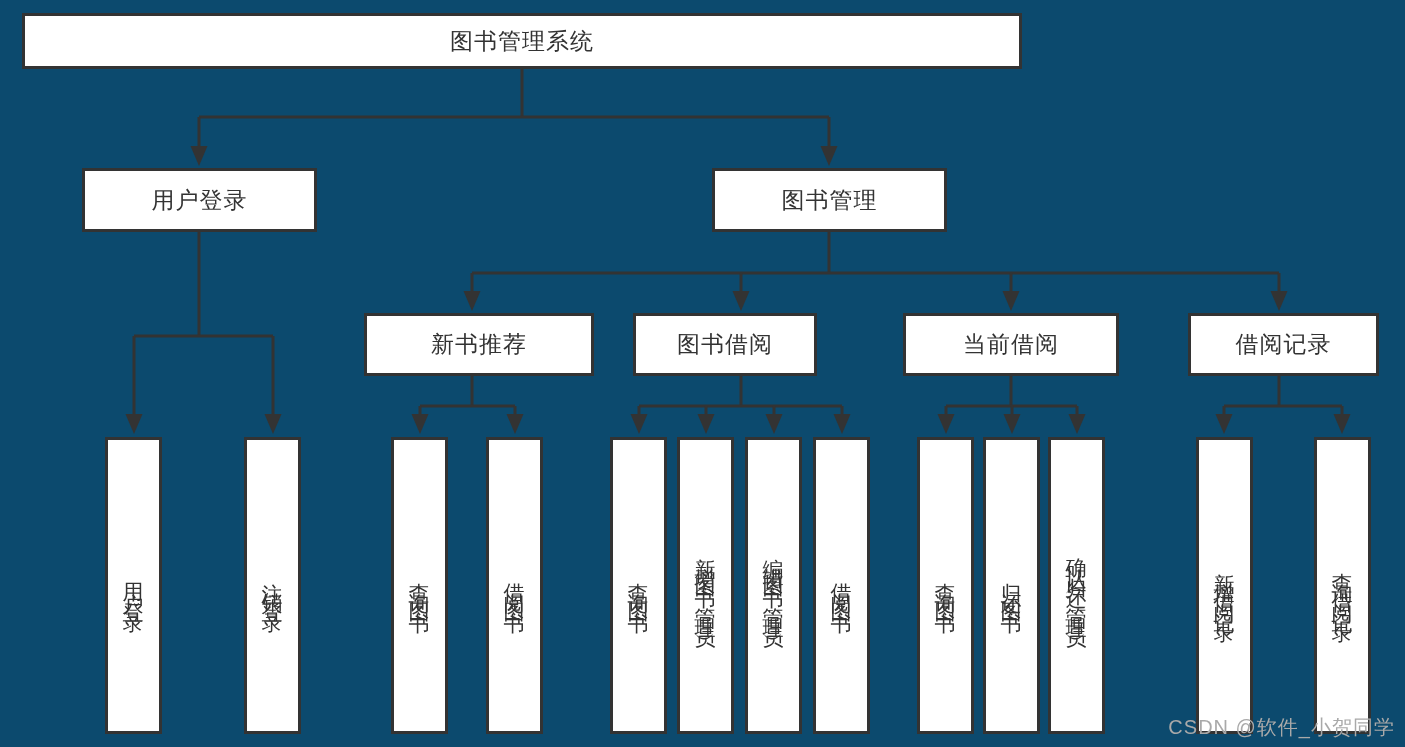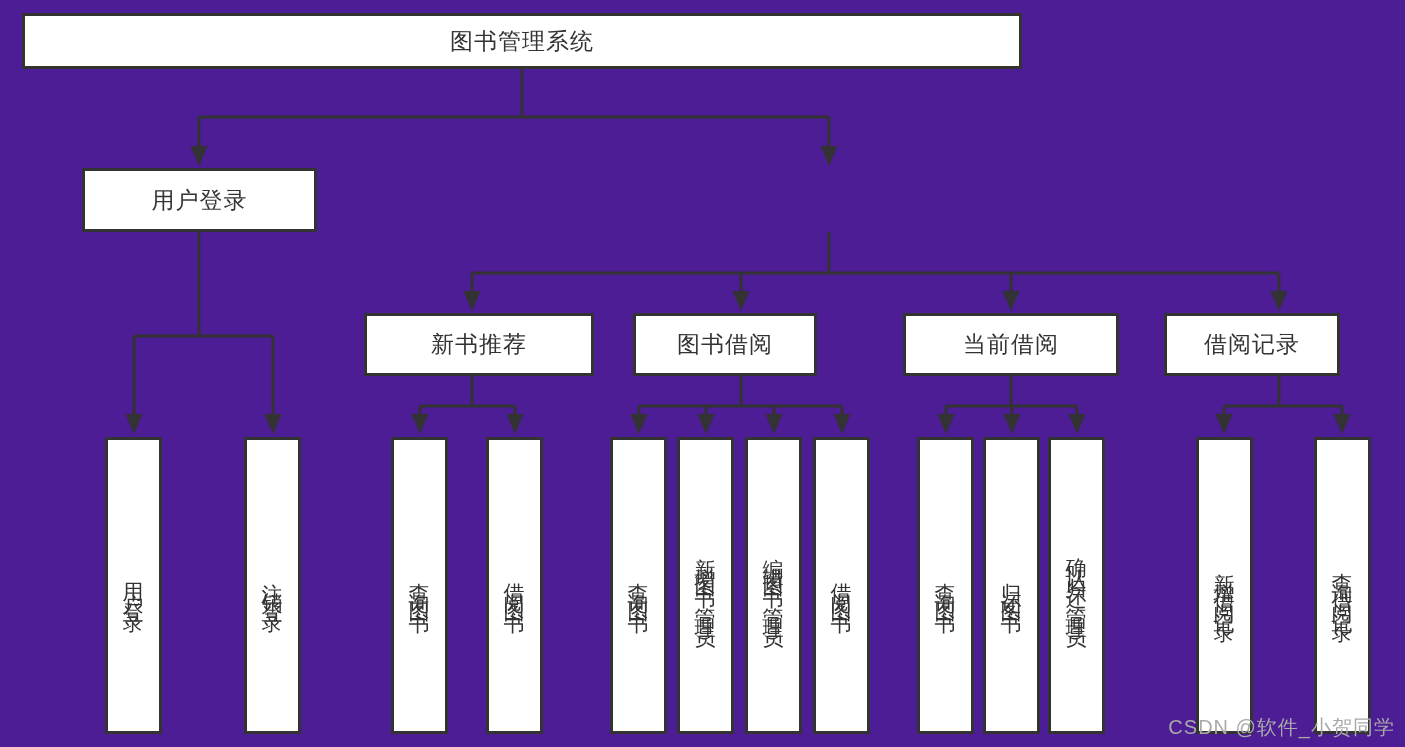--- a/index.html
+++ b/index.html
@@ -1,17 +1,17 @@
 <!DOCTYPE html>
 <html><head>
 <meta charset="utf-8">
 <style>
   html,body{margin:0;padding:0;background:#ffffff;}
   .stage{
-    position:relative;width:1405px;height:747px;background:#4c1d95;overflow:hidden;
+    position:relative;width:1405px;height:747px;background:#0c4a6e;overflow:hidden;
     font-family:"Liberation Sans","DejaVu Sans",sans-serif;color:#333333;
   }
   .wires{position:absolute;left:0;top:0;width:1405px;height:747px;}
   .box{
     position:absolute;box-sizing:border-box;border:3px solid #333333;background:#ffffff;
     display:flex;align-items:center;justify-content:center;text-align:center;
   }
   .hlabel{font-size:23px;letter-spacing:1px;white-space:nowrap;}
   .leaf{width:57px;top:437px;height:297px;}
   .vlabel{
@@ -99,31 +99,34 @@
     </g>
   </svg>
 
   <div class="box" style="left:22px;top:13px;width:1000px;height:56px">
     <span class="hlabel">图书管理系统</span>
   </div>
 
   <div class="box" style="left:82px;top:168px;width:235px;height:64px">
     <span class="hlabel">用户登录</span>
   </div>
+  <div class="box" style="left:712px;top:168px;width:235px;height:64px">
+    <span class="hlabel">图书管理</span>
+  </div>
 
   <div class="box" style="left:364px;top:313px;width:230px;height:63px">
     <span class="hlabel">新书推荐</span>
   </div>
   <div class="box" style="left:633px;top:313px;width:184px;height:63px">
     <span class="hlabel">图书借阅</span>
   </div>
   <div class="box" style="left:903px;top:313px;width:216px;height:63px">
     <span class="hlabel">当前借阅</span>
   </div>
-  <div class="box" style="left:1164px;top:313px;width:176px;height:63px">
+  <div class="box" style="left:1188px;top:313px;width:191px;height:63px">
     <span class="hlabel">借阅记录</span>
   </div>
 
   <div class="box leaf" style="left:105px">
     <span class="vlabel">用户登录</span>
   </div>
   <div class="box leaf" style="left:244px">
     <span class="vlabel">注销登录</span>
   </div>
 

